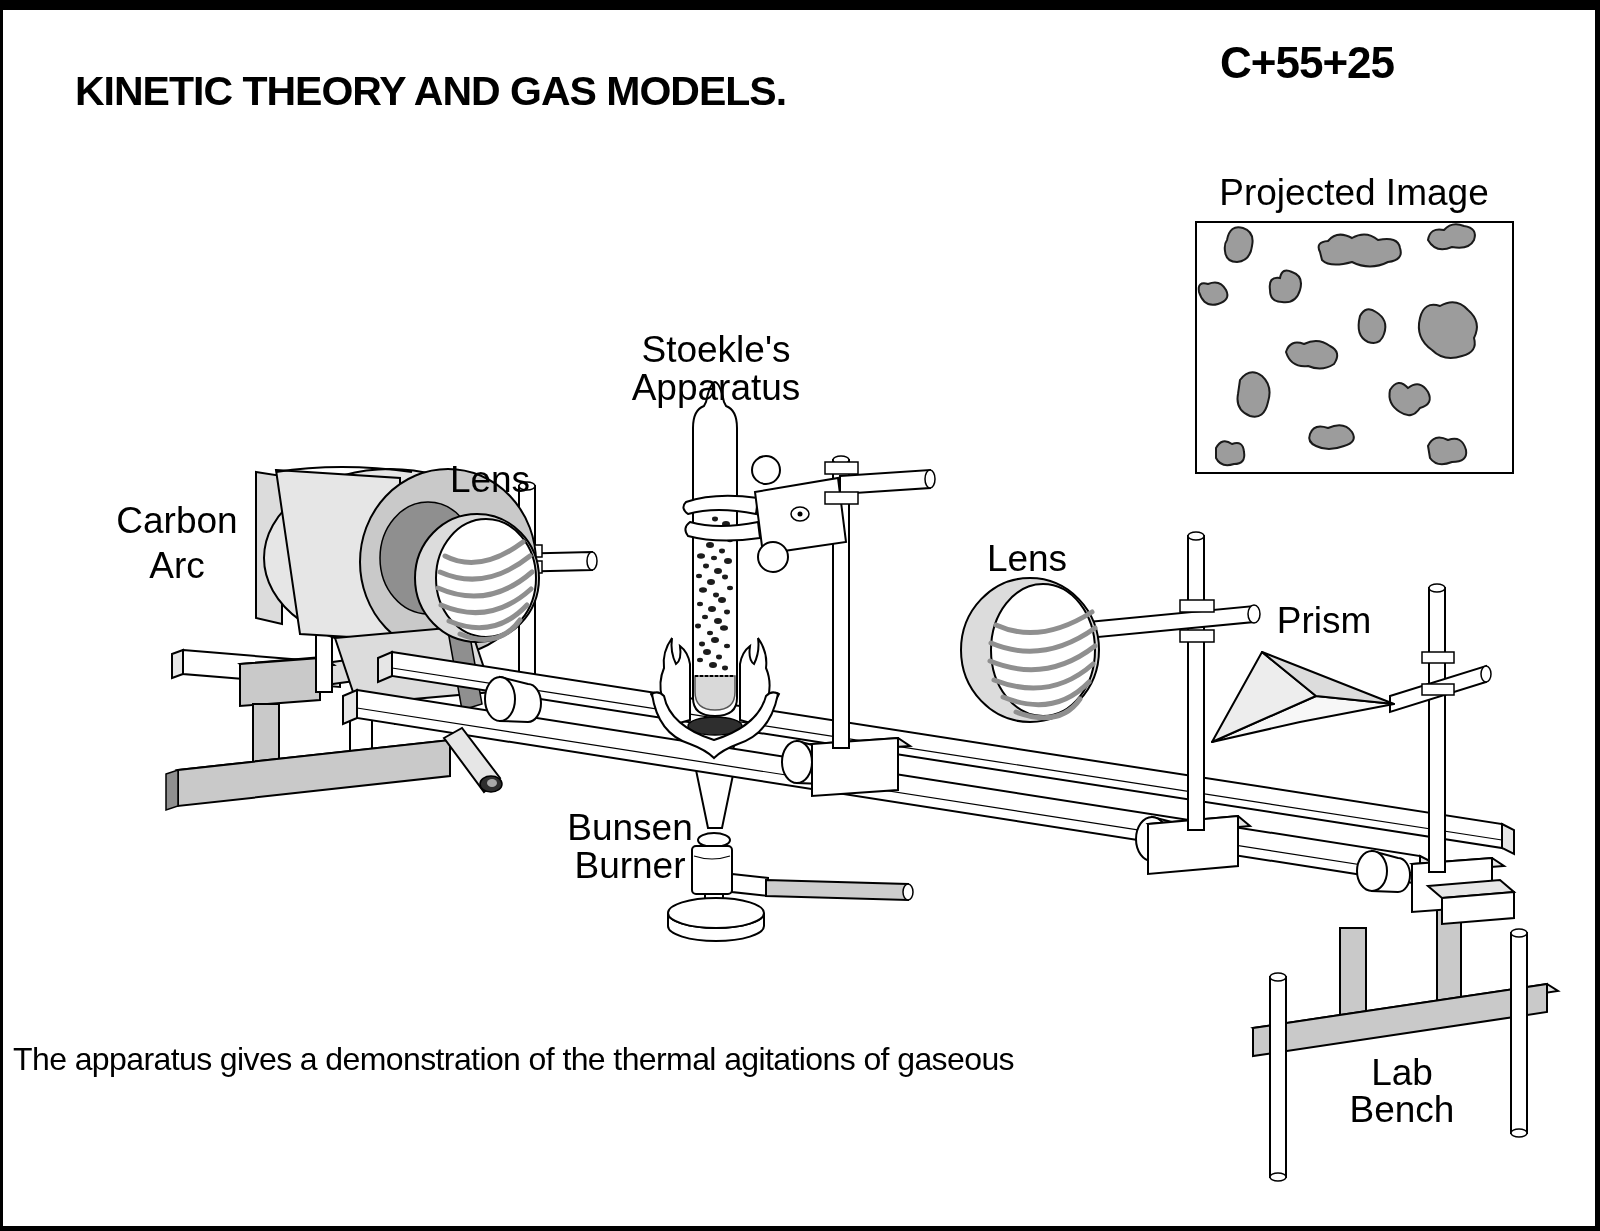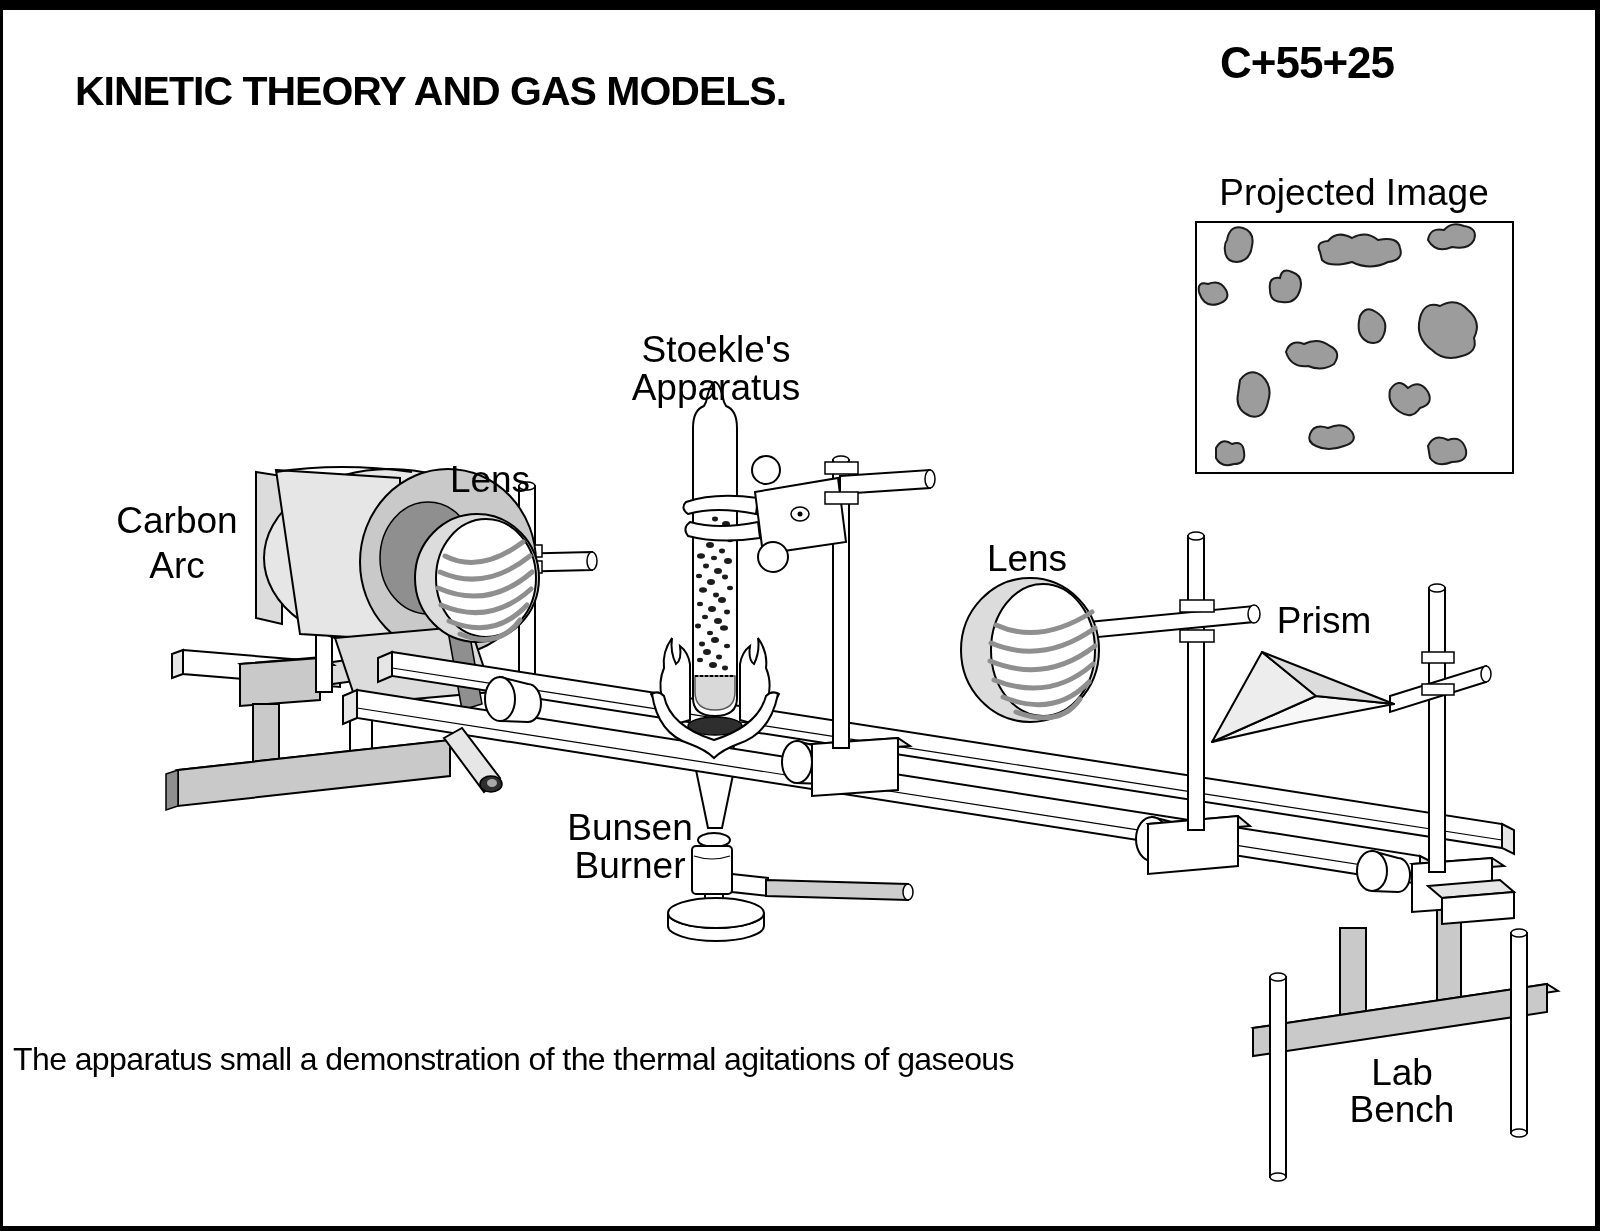--- a/index.html
+++ b/index.html
@@ -294,21 +294,21 @@
     <text class="lbl" x="490" y="492" text-anchor="middle">Lens</text>
     <text class="lbl" x="1027" y="571" text-anchor="middle">Lens</text>
     <text class="lbl" x="1324" y="633" text-anchor="middle">Prism</text>
     <text class="lbl" x="630" y="840" text-anchor="middle">Bunsen</text>
     <text class="lbl" x="630" y="878" text-anchor="middle">Burner</text>
     <text class="lbl" x="1402" y="1085" text-anchor="middle">Lab</text>
     <text class="lbl" x="1402" y="1122" text-anchor="middle">Bench</text>
   </svg>
 
   <div class="abs desc">
-    <div>The apparatus small a demonstration of the thermal agitations of gaseous</div>
+    <div>The apparatus gives a demonstration of the thermal agitations of gaseous</div>
     
     
     
     
     
   </div>
 
 </div>
 
 </body></html>

